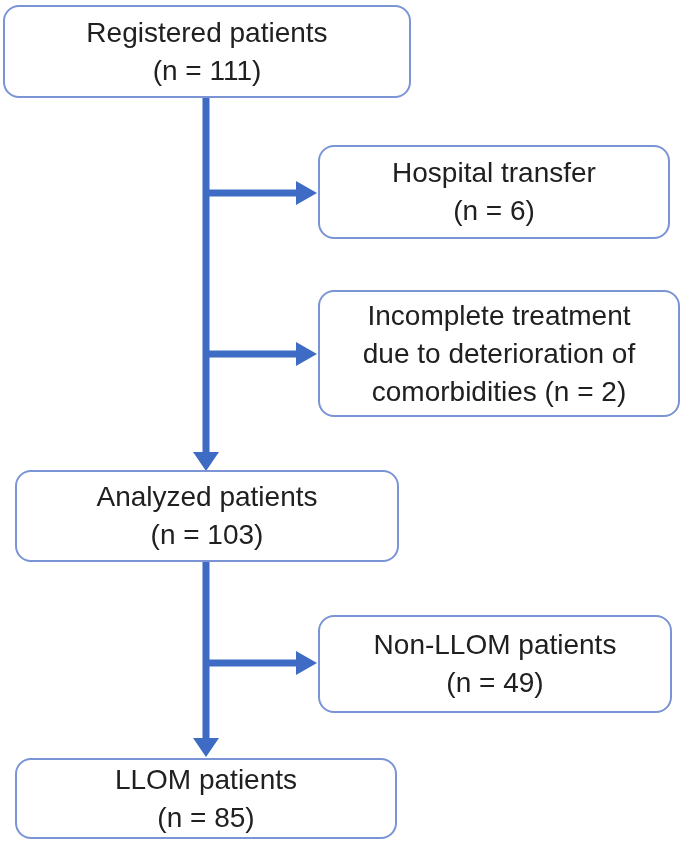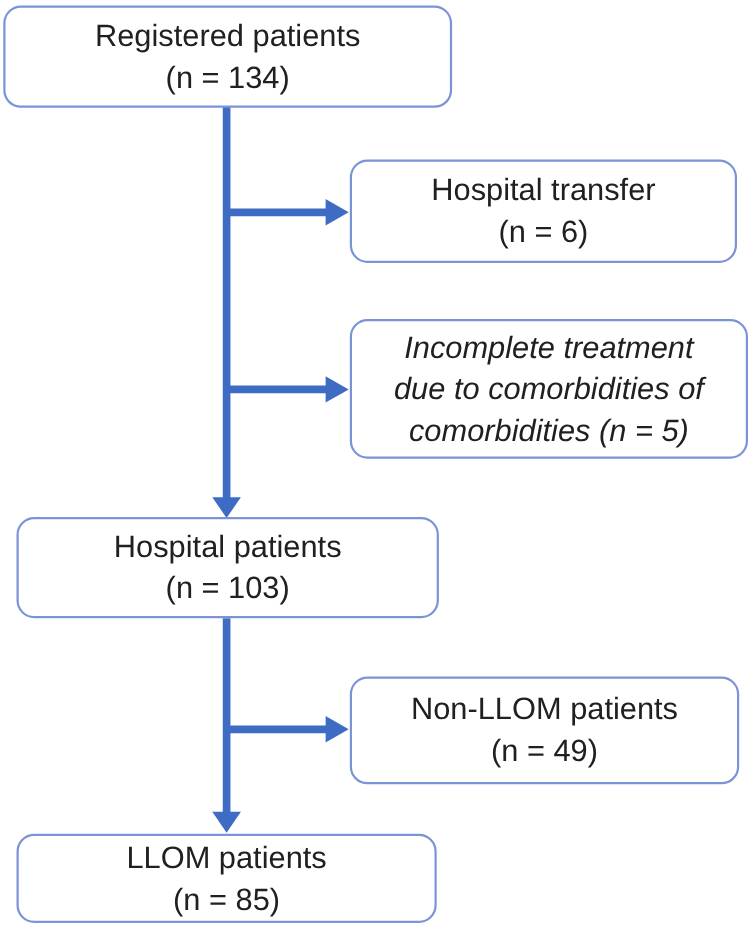--- a/index.html
+++ b/index.html
@@ -40,21 +40,21 @@
     justify-content:center;
     text-align:center;
     color:var(--text);
     font-size:28px;
     line-height:38px;
   }
   .node span{display:block;white-space:nowrap;}
   
   .n-registered {left:3px;  top:5px;   width:408px;height:93px;}
   .n-hospital   {left:318px;top:145px; width:352px;height:94px;}
-  .n-incomplete {left:318px;top:290px; width:362px;height:127px;font-style:italic;}
+  .n-incomplete {left:318px;top:290px; width:362px;height:127px;}
   .n-analyzed   {left:15px; top:470px; width:384px;height:92px;}
   .n-nonllom    {left:318px;top:615px; width:354px;height:98px;text-align:center;}
   .n-llom       {left:15px; top:758px; width:382px;height:81px;}
 </style>
 </head>
 <body>
 
 <div class="canvas">
 
   <svg class="connectors" viewBox="0 0 685 858" xmlns="http://www.w3.org/2000/svg" aria-hidden="true">
@@ -80,36 +80,36 @@
     </g>
 
     <g>
       <path d="M206 663 H298"></path>
       <polygon points="296,651 296,675 317,663"></polygon>
     </g>
   </svg>
 
   <div class="node n-registered">
     <span>Registered patients</span>
-    <span>(n = 134)</span>
+    <span>(n = 111)</span>
   </div>
 
   <div class="node n-hospital">
     <span>Hospital transfer</span>
     <span>(n = 6)</span>
   </div>
 
   <div class="node n-incomplete">
     <span>Incomplete treatment</span>
-    <span>due to comorbidities of</span>
-    <span>comorbidities (n = 5)</span>
+    <span>due to deterioration of</span>
+    <span>comorbidities (n = 2)</span>
   </div>
 
   <div class="node n-analyzed">
-    <span>Hospital patients</span>
+    <span>Analyzed patients</span>
     <span>(n = 103)</span>
   </div>
 
   <div class="node n-nonllom">
     <span>Non-LLOM patients</span>
     <span>(n = 49)</span>
   </div>
 
   <div class="node n-llom">
     <span>LLOM patients</span>

